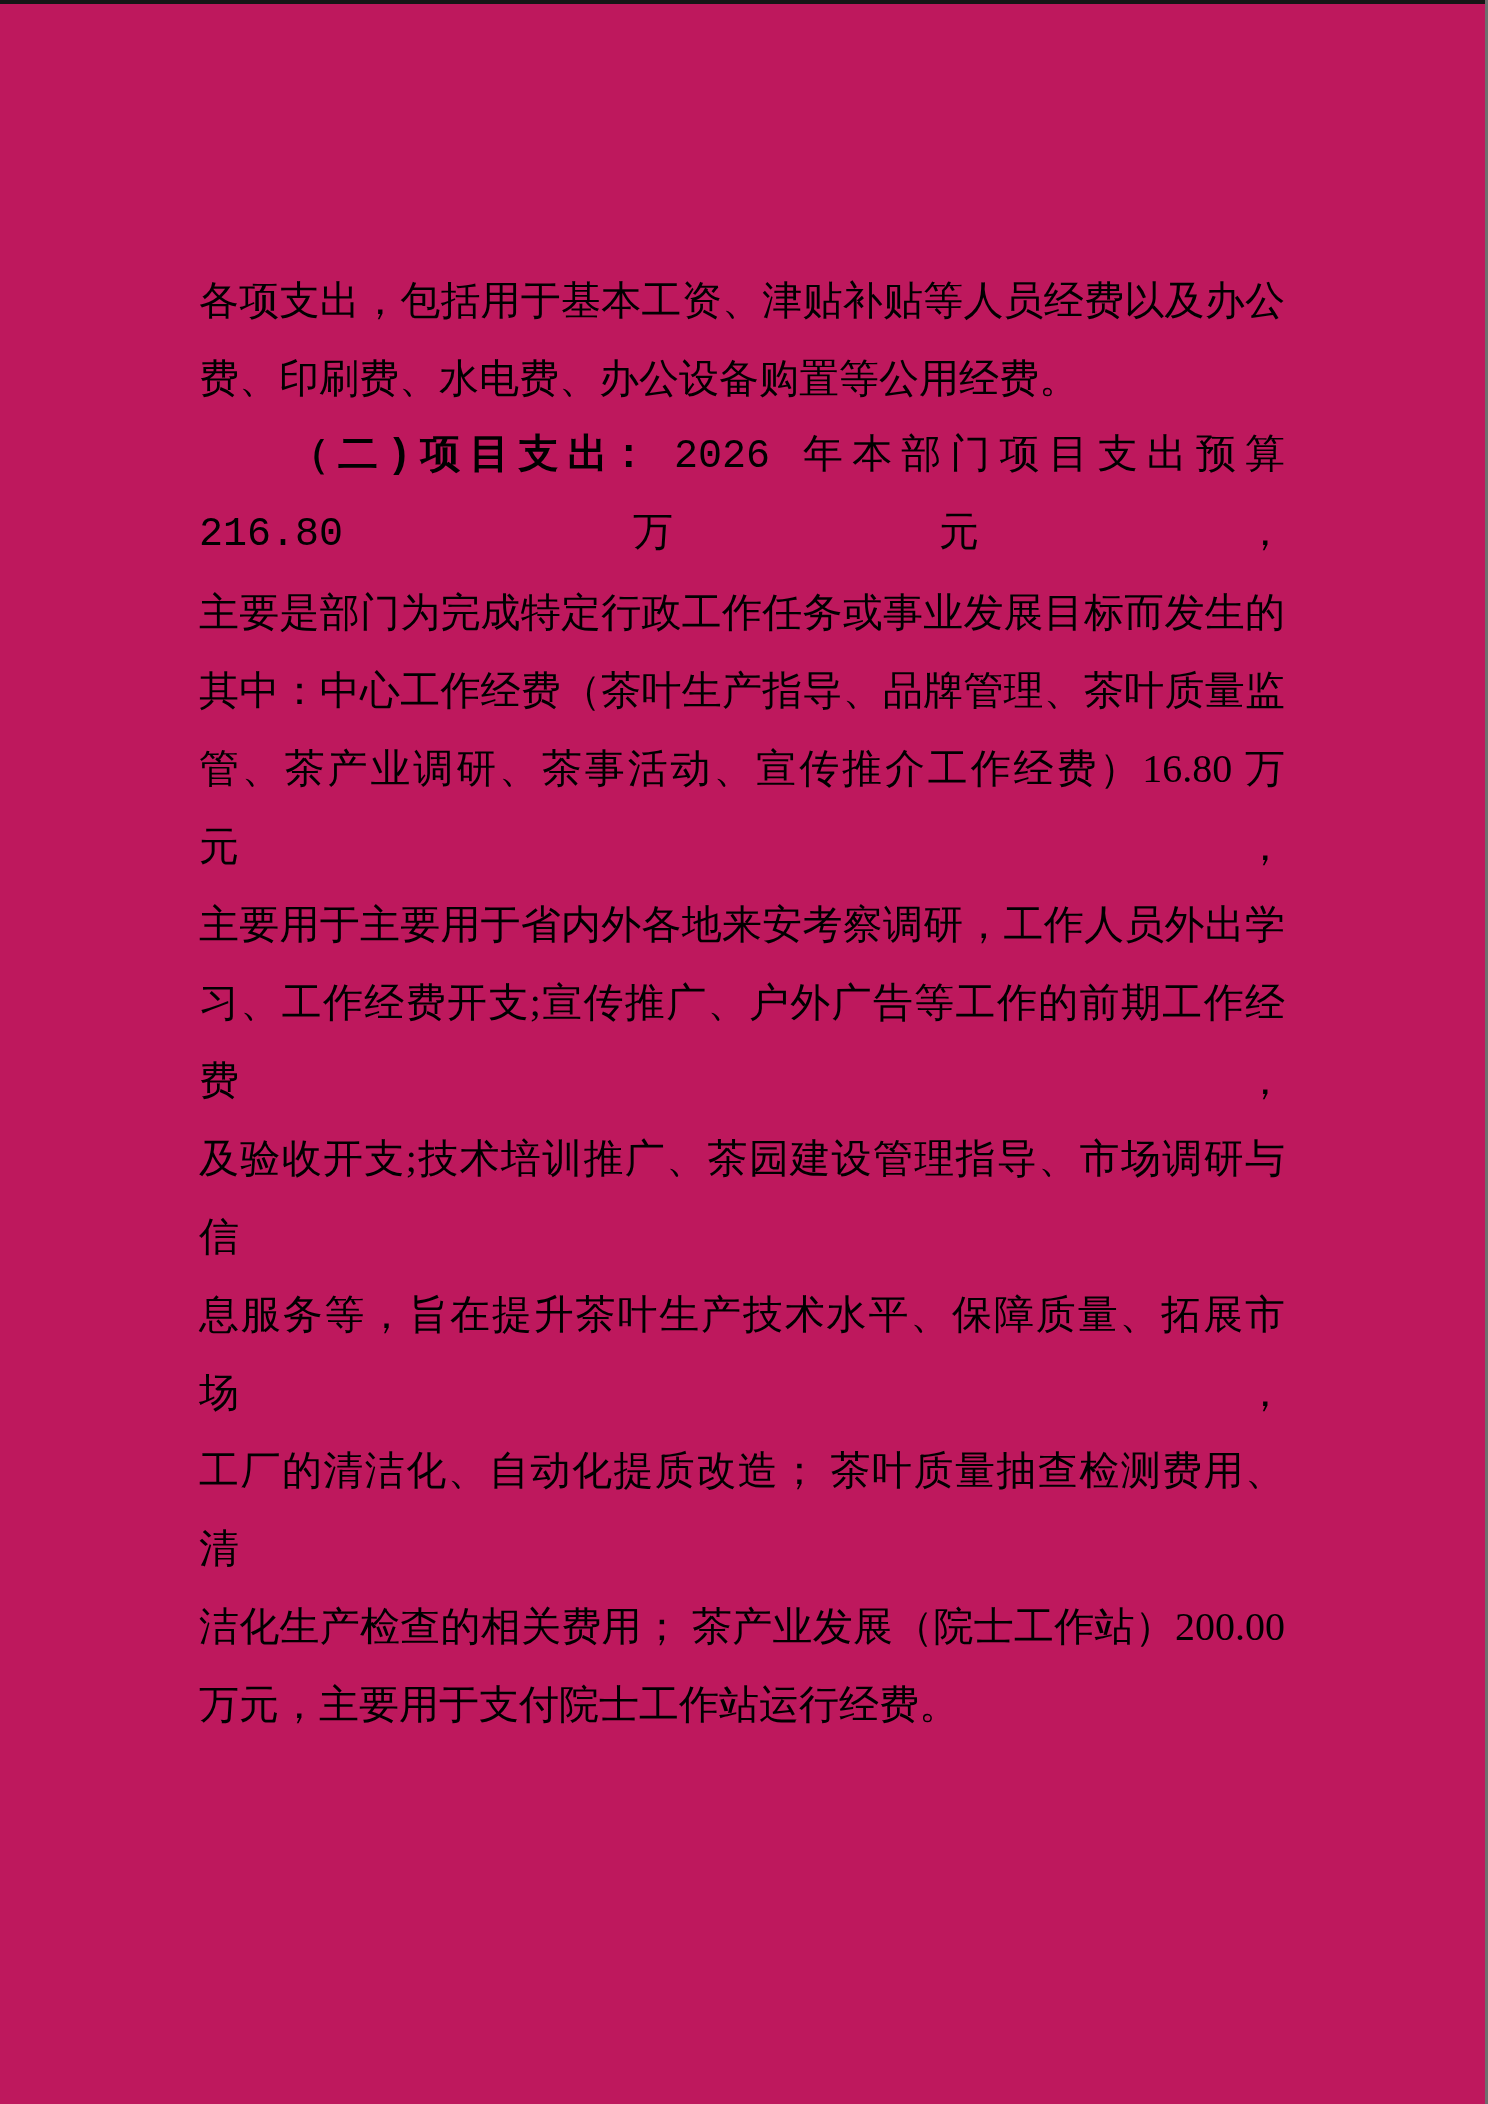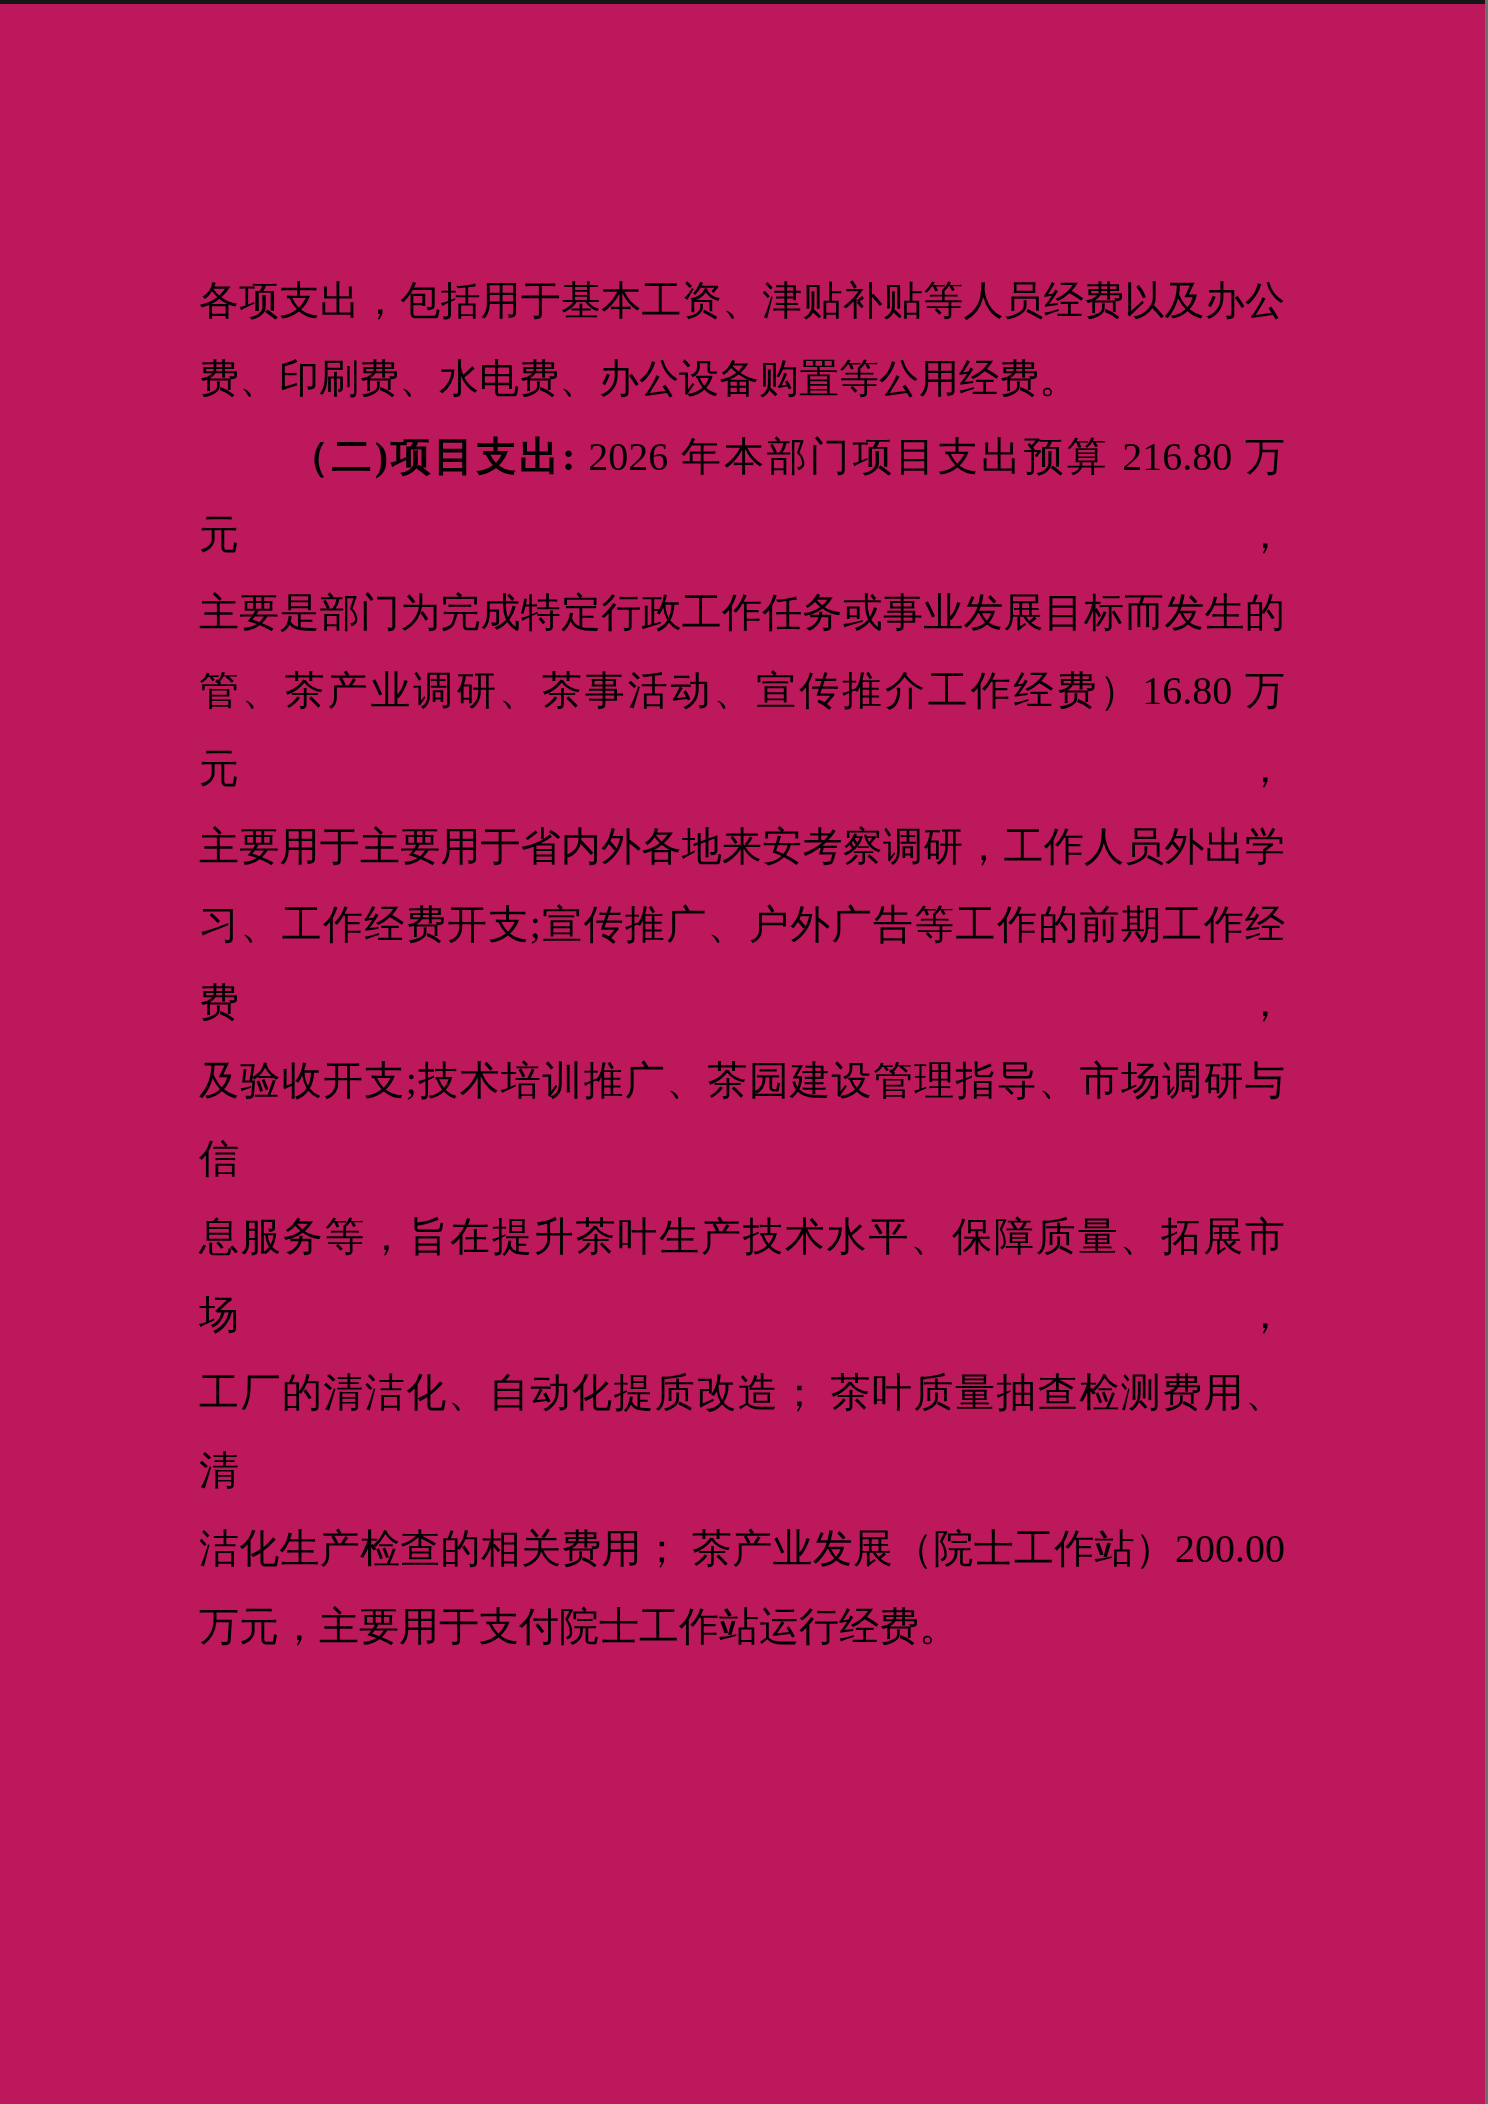--- a/index.html
+++ b/index.html
@@ -42,36 +42,38 @@
     width: 100%;
     text-align: justify;
     text-align-last: left;
     white-space: normal;
   }
   .line.justify {
     text-align-last: justify;
   }
   .line.indent {
     text-indent: 90px;
+    font-family: Liberation Mono, monospace;
   }
   .bold-prefix {
     font-weight: 700;
   }
 </style>
 </head>
 <body>
 
 <div class="page" style="background: #be185d; color: rgb(0, 0, 0);">
   <div class="top-edge" style="background: rgb(22, 22, 22);"></div>
   <div class="right-edge" style="background: rgb(110, 110, 110);"></div>
   <div class="content" id="content">
       <div class="line justify">各项支出，包括用于基本工资、津贴补贴等人员经费以及办公</div>
       <div class="line">费、印刷费、水电费、办公设备购置等公用经费。</div>
       <div class="line justify indent"><span class="bold-prefix">（二)项目支出:</span><span> 2026 年本部门项目支出预算 216.80 万元，</span></div>
       <div class="line justify">主要是部门为完成特定行政工作任务或事业发展目标而发生的</div>
+      <div class="line justify">其中：中心工作经费（茶叶生产指导、品牌管理、茶叶质量监</div>
       <div class="line justify">管、茶产业调研、茶事活动、宣传推介工作经费）16.80 万元，</div>
       <div class="line justify">主要用于主要用于省内外各地来安考察调研，工作人员外出学</div>
       <div class="line justify">习、工作经费开支;宣传推广、户外广告等工作的前期工作经费，</div>
       <div class="line justify">及验收开支;技术培训推广、茶园建设管理指导、市场调研与信</div>
       <div class="line justify">息服务等，旨在提升茶叶生产技术水平、保障质量、拓展市场，</div>
       <div class="line justify">工厂的清洁化、自动化提质改造； 茶叶质量抽查检测费用、清</div>
       <div class="line justify">洁化生产检查的相关费用； 茶产业发展（院士工作站）200.00</div>
       <div class="line">万元，主要用于支付院士工作站运行经费。</div>
     </div>
 </div>

